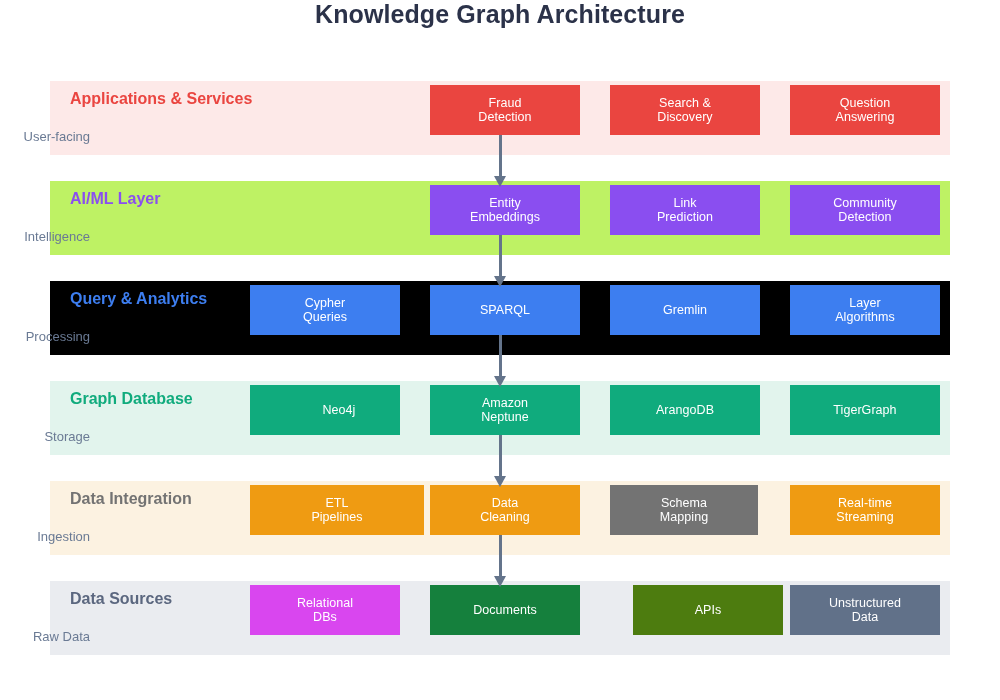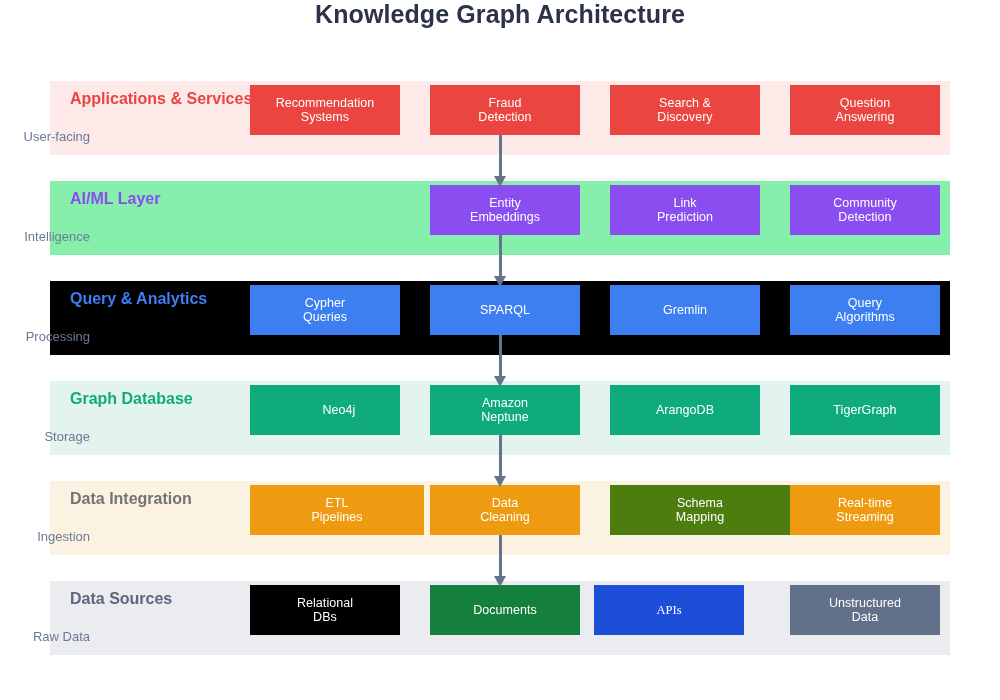--- a/index.html
+++ b/index.html
@@ -101,46 +101,40 @@
 <body>
 
 <div id="canvas">
 
   <div id="page-title">Knowledge Graph Architecture</div>
 
   <div id="layers-root">
       <div class="layer-band" style="top: 81px; left: 50px; width: 900px; height: 74px; background: rgb(253, 233, 232);">
         <div class="layer-title" style="color: rgb(234, 69, 64);">Applications &amp; Services</div>
         <div class="side-label" style="top: 48px;">User-facing</div>
-        <div class="node" style="left: 200px; width: 150px; height: 50px; background: rgb(234, 69, 64);">
-          <div>
-            <span>Recommendation</span>
-            <span>Systems</span>
-          </div>
-        </div>
         <div class="node" style="left: 380px; width: 150px; height: 50px; background: rgb(234, 69, 64);">
           <div>
             <span>Fraud</span>
             <span>Detection</span>
           </div>
         </div>
         <div class="node" style="left: 560px; width: 150px; height: 50px; background: rgb(234, 69, 64);">
           <div>
             <span>Search &amp;</span>
             <span>Discovery</span>
           </div>
         </div>
         <div class="node" style="left: 740px; width: 150px; height: 50px; background: rgb(234, 69, 64);">
           <div>
             <span>Question</span>
             <span>Answering</span>
           </div>
         </div>
       </div>
-      <div class="layer-band" style="top: 181px; left: 50px; width: 900px; height: 74px; background: #86efac;">
+      <div class="layer-band" style="top: 181px; left: 50px; width: 900px; height: 74px; background: #bef264;">
         <div class="layer-title" style="color: rgb(138, 78, 240);">AI/ML Layer</div>
         <div class="side-label" style="top: 48px;">Intelligence</div>
         <div class="node" style="left: 380px; width: 150px; height: 50px; background: rgb(138, 78, 240);">
           <div>
             <span>Entity</span>
             <span>Embeddings</span>
           </div>
         </div>
         <div class="node" style="left: 560px; width: 150px; height: 50px; background: rgb(138, 78, 240);">
           <div>
@@ -169,21 +163,21 @@
             <span>SPARQL</span>
           </div>
         </div>
         <div class="node" style="left: 560px; width: 150px; height: 50px; background: rgb(61, 126, 240);">
           <div>
             <span>Gremlin</span>
           </div>
         </div>
         <div class="node" style="left: 740px; width: 150px; height: 50px; background: rgb(61, 126, 240);">
           <div>
-            <span>Query</span>
+            <span>Layer</span>
             <span>Algorithms</span>
           </div>
         </div>
       </div>
       <div class="layer-band" style="top: 381px; left: 50px; width: 900px; height: 74px; background: rgb(226, 244, 237);">
         <div class="layer-title" style="color: rgb(16, 171, 125);">Graph Database</div>
         <div class="side-label" style="top: 48px;">Storage</div>
         <div class="node" style="left: 200px; width: 150px; height: 50px; background: rgb(16, 171, 125); padding-left: 28px;">
           <div>
             <span>Neo4j</span>
@@ -214,48 +208,48 @@
             <span>ETL</span>
             <span>Pipelines</span>
           </div>
         </div>
         <div class="node" style="left: 380px; width: 150px; height: 50px; background: rgb(239, 155, 18);">
           <div>
             <span>Data</span>
             <span>Cleaning</span>
           </div>
         </div>
-        <div class="node" style="left: 560px; width: 180px; height: 50px; background: #4d7c0f;">
+        <div class="node" style="left: 560px; width: 148px; height: 50px; background: #737373;">
           <div>
             <span>Schema</span>
             <span>Mapping</span>
           </div>
         </div>
         <div class="node" style="left: 740px; width: 150px; height: 50px; background: rgb(239, 155, 18);">
           <div>
             <span>Real-time</span>
             <span>Streaming</span>
           </div>
         </div>
       </div>
       <div class="layer-band" style="top: 581px; left: 50px; width: 900px; height: 74px; background: rgb(234, 236, 240);">
         <div class="layer-title" style="color: rgb(91, 103, 127);">Data Sources</div>
         <div class="side-label" style="top: 48px;">Raw Data</div>
-        <div class="node" style="left: 200px; width: 150px; height: 50px; background: #000000;">
+        <div class="node" style="left: 200px; width: 150px; height: 50px; background: #d946ef;">
           <div>
             <span>Relational</span>
             <span>DBs</span>
           </div>
         </div>
         <div class="node" style="left: 380px; width: 150px; height: 50px; background: #15803d;">
           <div>
             <span>Documents</span>
           </div>
         </div>
-        <div class="node" style="left: 544px; width: 150px; height: 50px; background: #1d4ed8; font-family: Liberation Serif, serif;">
+        <div class="node" style="left: 583px; width: 150px; height: 50px; background: #4d7c0f;">
           <div>
             <span>APIs</span>
           </div>
         </div>
         <div class="node" style="left: 740px; width: 150px; height: 50px; background: rgb(97, 113, 137);">
           <div>
             <span>Unstructured</span>
             <span>Data</span>
           </div>
         </div>

